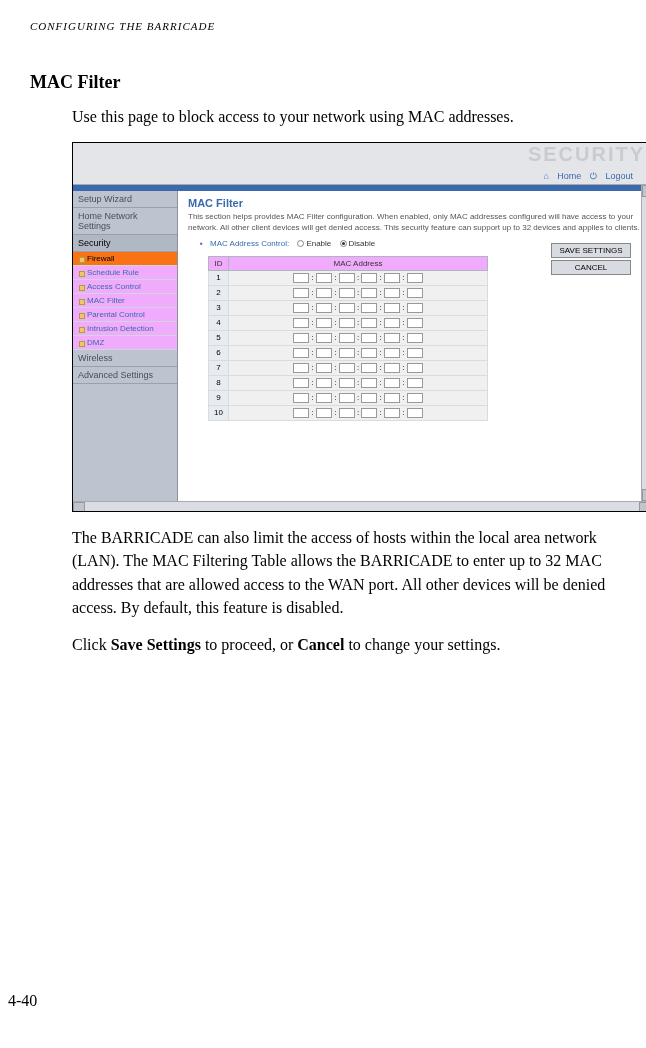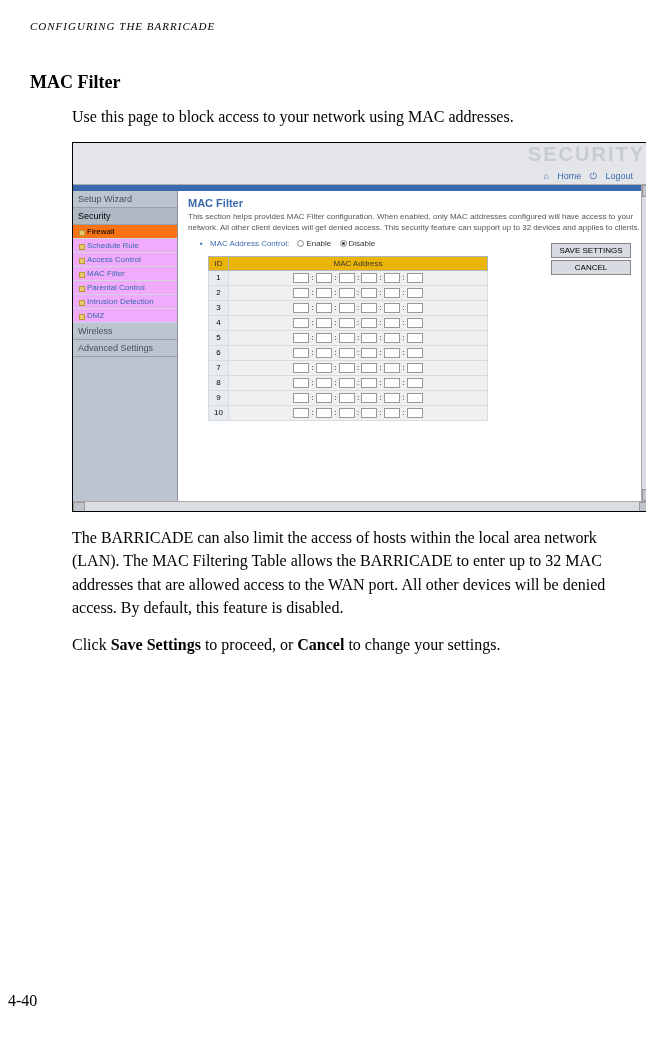--- a/index.html
+++ b/index.html
@@ -158,21 +158,21 @@
     min-width: 80px;
     font-family: Tahoma, sans-serif;
   }
   .ss-table {
     margin: 8px 0 0 20px;
     border-collapse: collapse;
     font-size: 8px;
     width: 280px;
   }
   .ss-table th {
-    background: #eab308;
+    background: #f0abfc;
     border: 1px solid #b0b6c0;
     padding: 2px 4px;
     font-weight: normal;
     color: #333;
   }
   .ss-table td {
     border: 1px solid #d8dce2;
     background: #f0f0f0;
     padding: 2px 4px;
     text-align: center;
@@ -229,20 +229,21 @@
       <div class="ss-navright">
         <span>⌂ <span>Home</span></span>
         <span>⏻ <span>Logout</span></span>
       </div>
     </div>
   </div>
   <div class="ss-blueline"></div>
   <div class="ss-body">
     <div class="ss-sidebar">
       <div class="ss-side-item">Setup Wizard</div>
+      <div class="ss-side-item">Home Network Settings</div>
       <div class="ss-side-item sel">Security</div>
       <div class="ss-sub cur">Firewall</div>
       <div class="ss-sub">Schedule Rule</div>
       <div class="ss-sub">Access Control</div>
       <div class="ss-sub">MAC Filter</div>
       <div class="ss-sub">Parental Control</div>
       <div class="ss-sub">Intrusion Detection</div>
       <div class="ss-sub">DMZ</div>
       <div class="ss-side-item">Wireless</div>
       <div class="ss-side-item">Advanced Settings</div>

